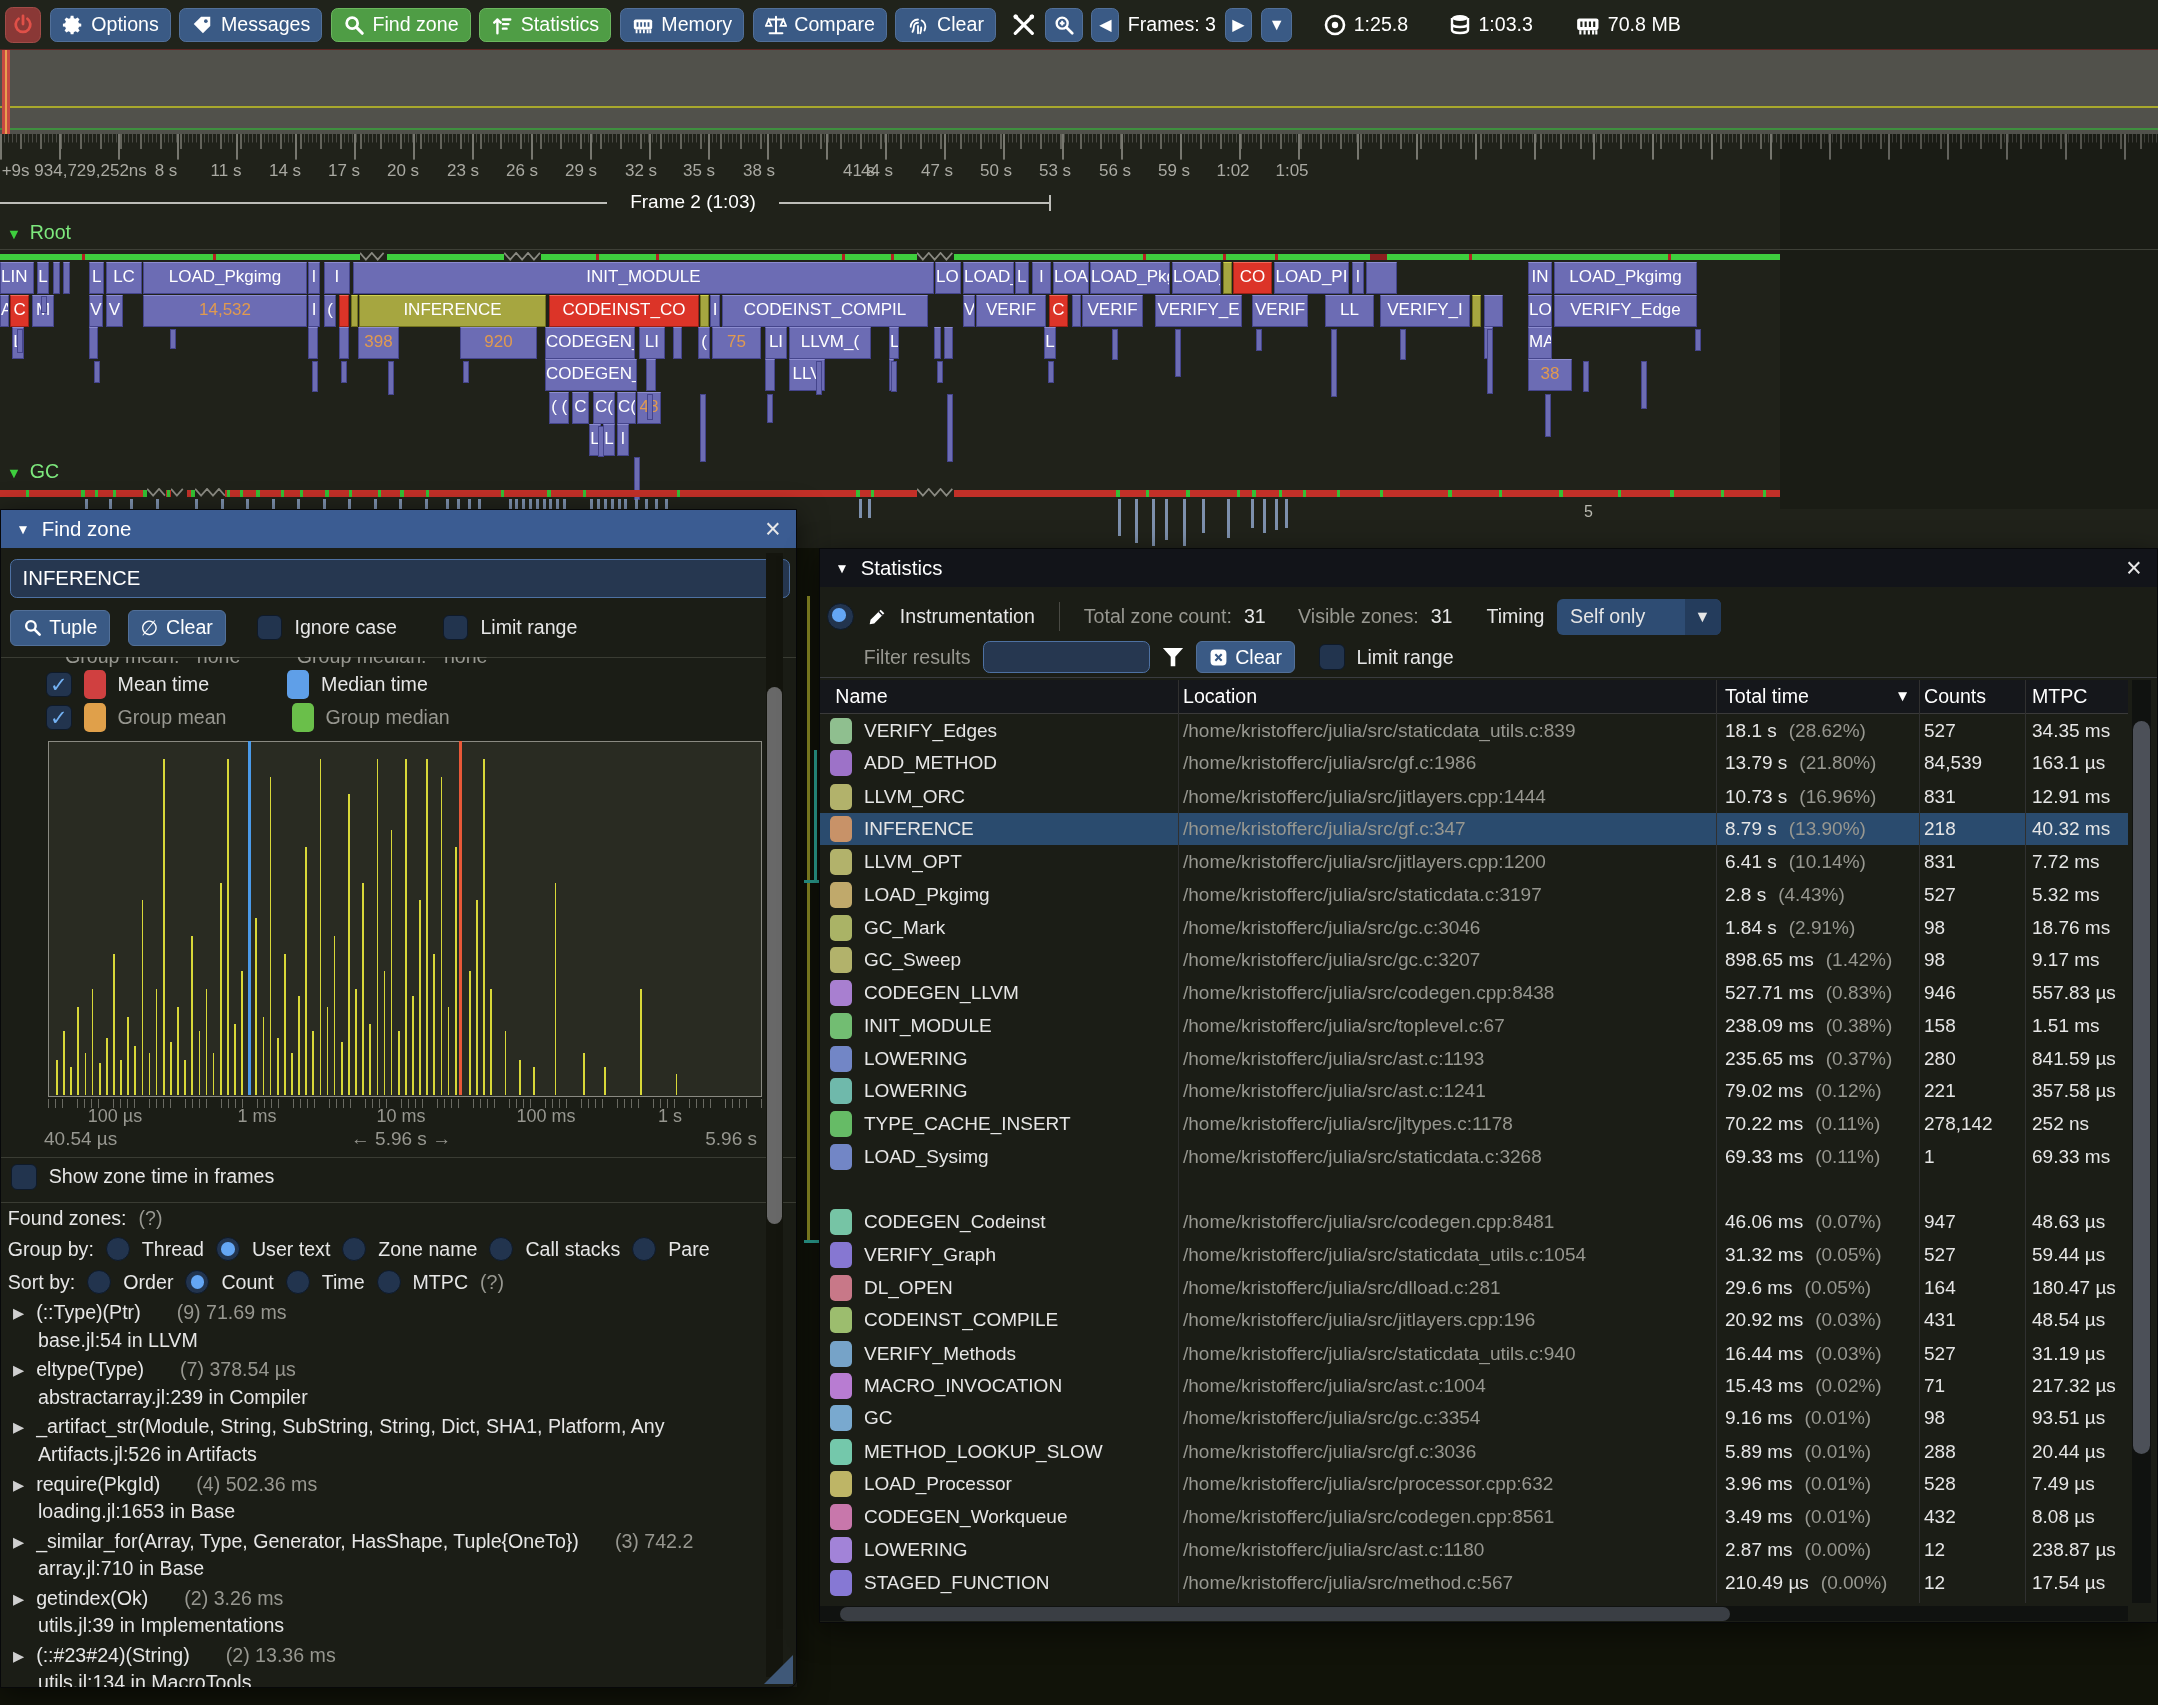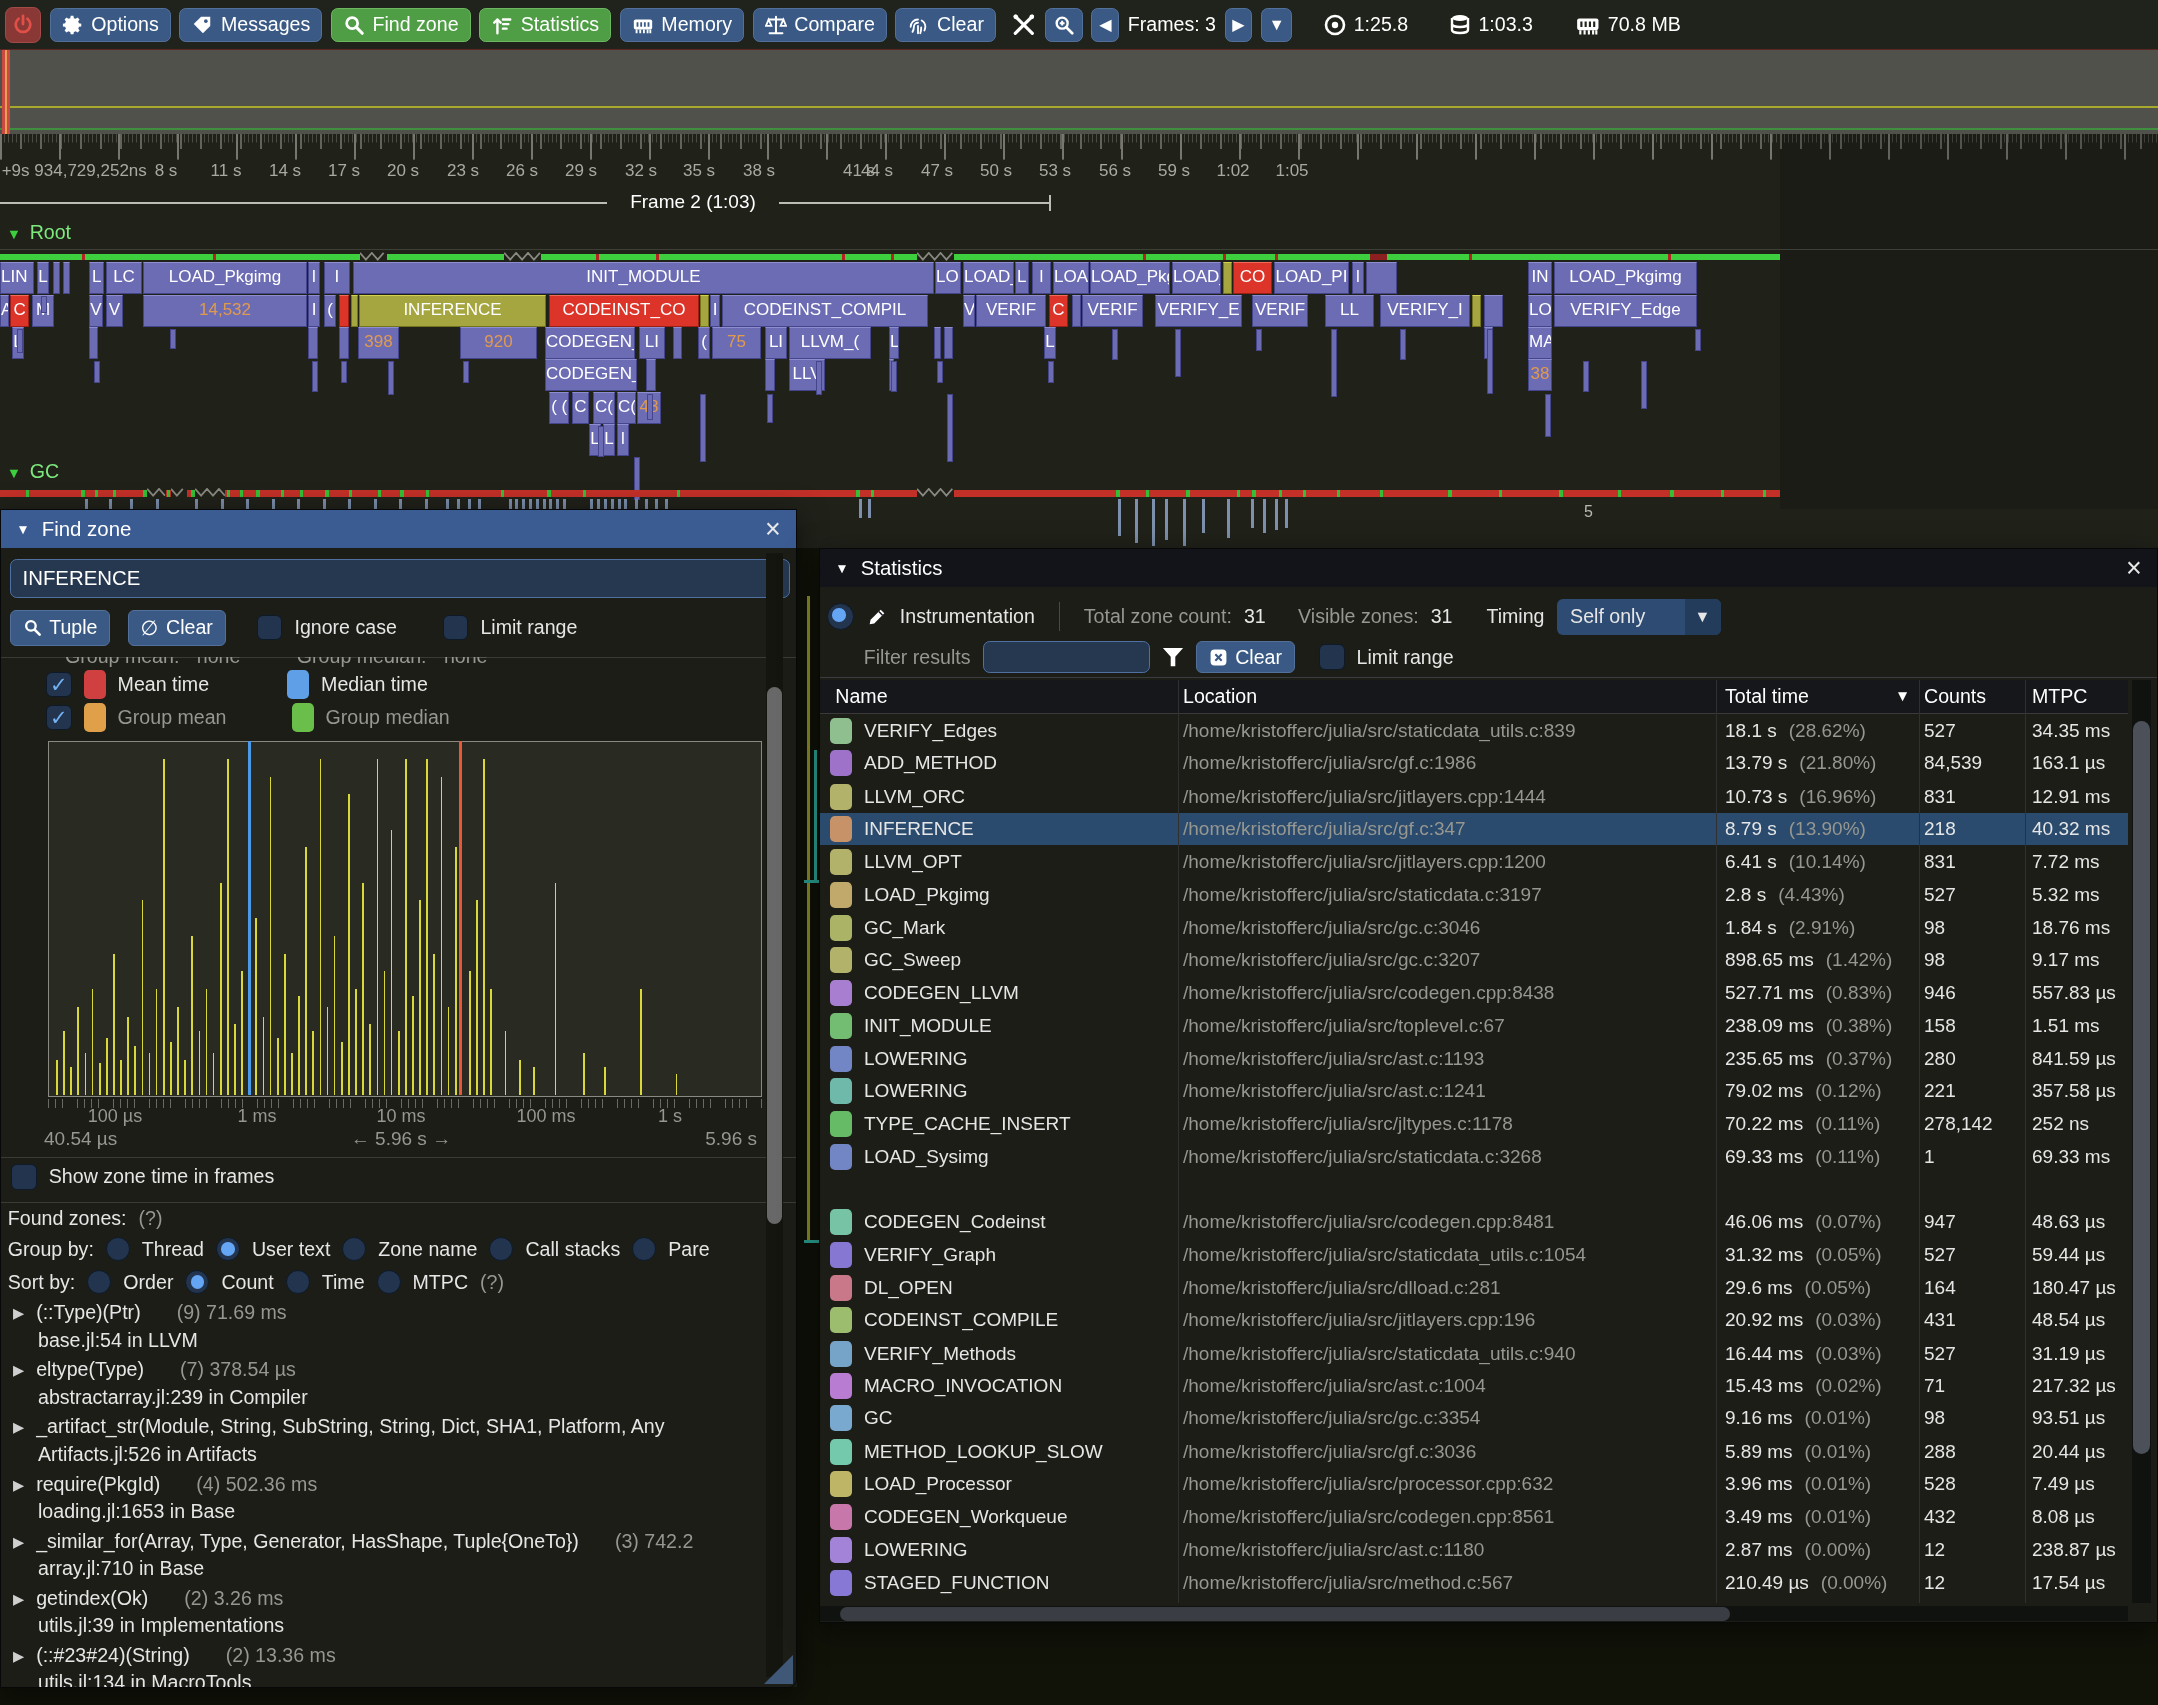--- a/index.html
+++ b/index.html
@@ -364,21 +364,21 @@
       <div class="zone" style="left: 934px; top: 327px; width: 6.8px;"></div>
       <div class="zone" style="left: 944px; top: 327px; width: 8.5px;"></div>
       <div class="zone" style="left: 1044px; top: 327px; width: 12px;">L</div>
       <div class="zone" style="left: 1484px; top: 327px; width: 8.5px;"></div>
       <div class="zone" style="left: 1528px; top: 327px; width: 24px;">MA</div>
       <div class="zone" style="left: 545px; top: 359px; width: 92px;">CODEGEN_L</div>
       <div class="zone" style="left: 646px; top: 359px; width: 10.2px;"></div>
       <div class="zone" style="left: 765px; top: 359px; width: 10.2px;"></div>
       <div class="zone" style="left: 789px; top: 359px; width: 36px;">LLV</div>
       <div class="zone" style="left: 889px; top: 359px; width: 5.1px;"></div>
-      <div class="zone n" style="left: 1528px; top: 359px; width: 24px;">38</div>
+      <div class="zone n" style="left: 1528px; top: 359px; width: 44px;">38</div>
       <div class="zone" style="left: 549px; top: 392px; width: 20.4px;">( (</div>
       <div class="zone" style="left: 572px; top: 392px; width: 17px;">C</div>
       <div class="zone" style="left: 593px; top: 392px; width: 22px;">C(</div>
       <div class="zone" style="left: 617px; top: 392px; width: 19px;">C(</div>
       <div class="zone n" style="left: 637px; top: 392px; width: 24px;">48</div>
       <div class="zone" style="left: 589px; top: 424px; width: 12px;">L</div>
       <div class="zone" style="left: 603px; top: 424px; width: 12px;">L</div>
       <div class="zone" style="left: 617px; top: 424px; width: 12px;">l</div>
       <div class="stub" style="left: 17px; top: 329px; height: 24px;"></div>
       <div class="stub" style="left: 41px; top: 296px; height: 17px;"></div>

